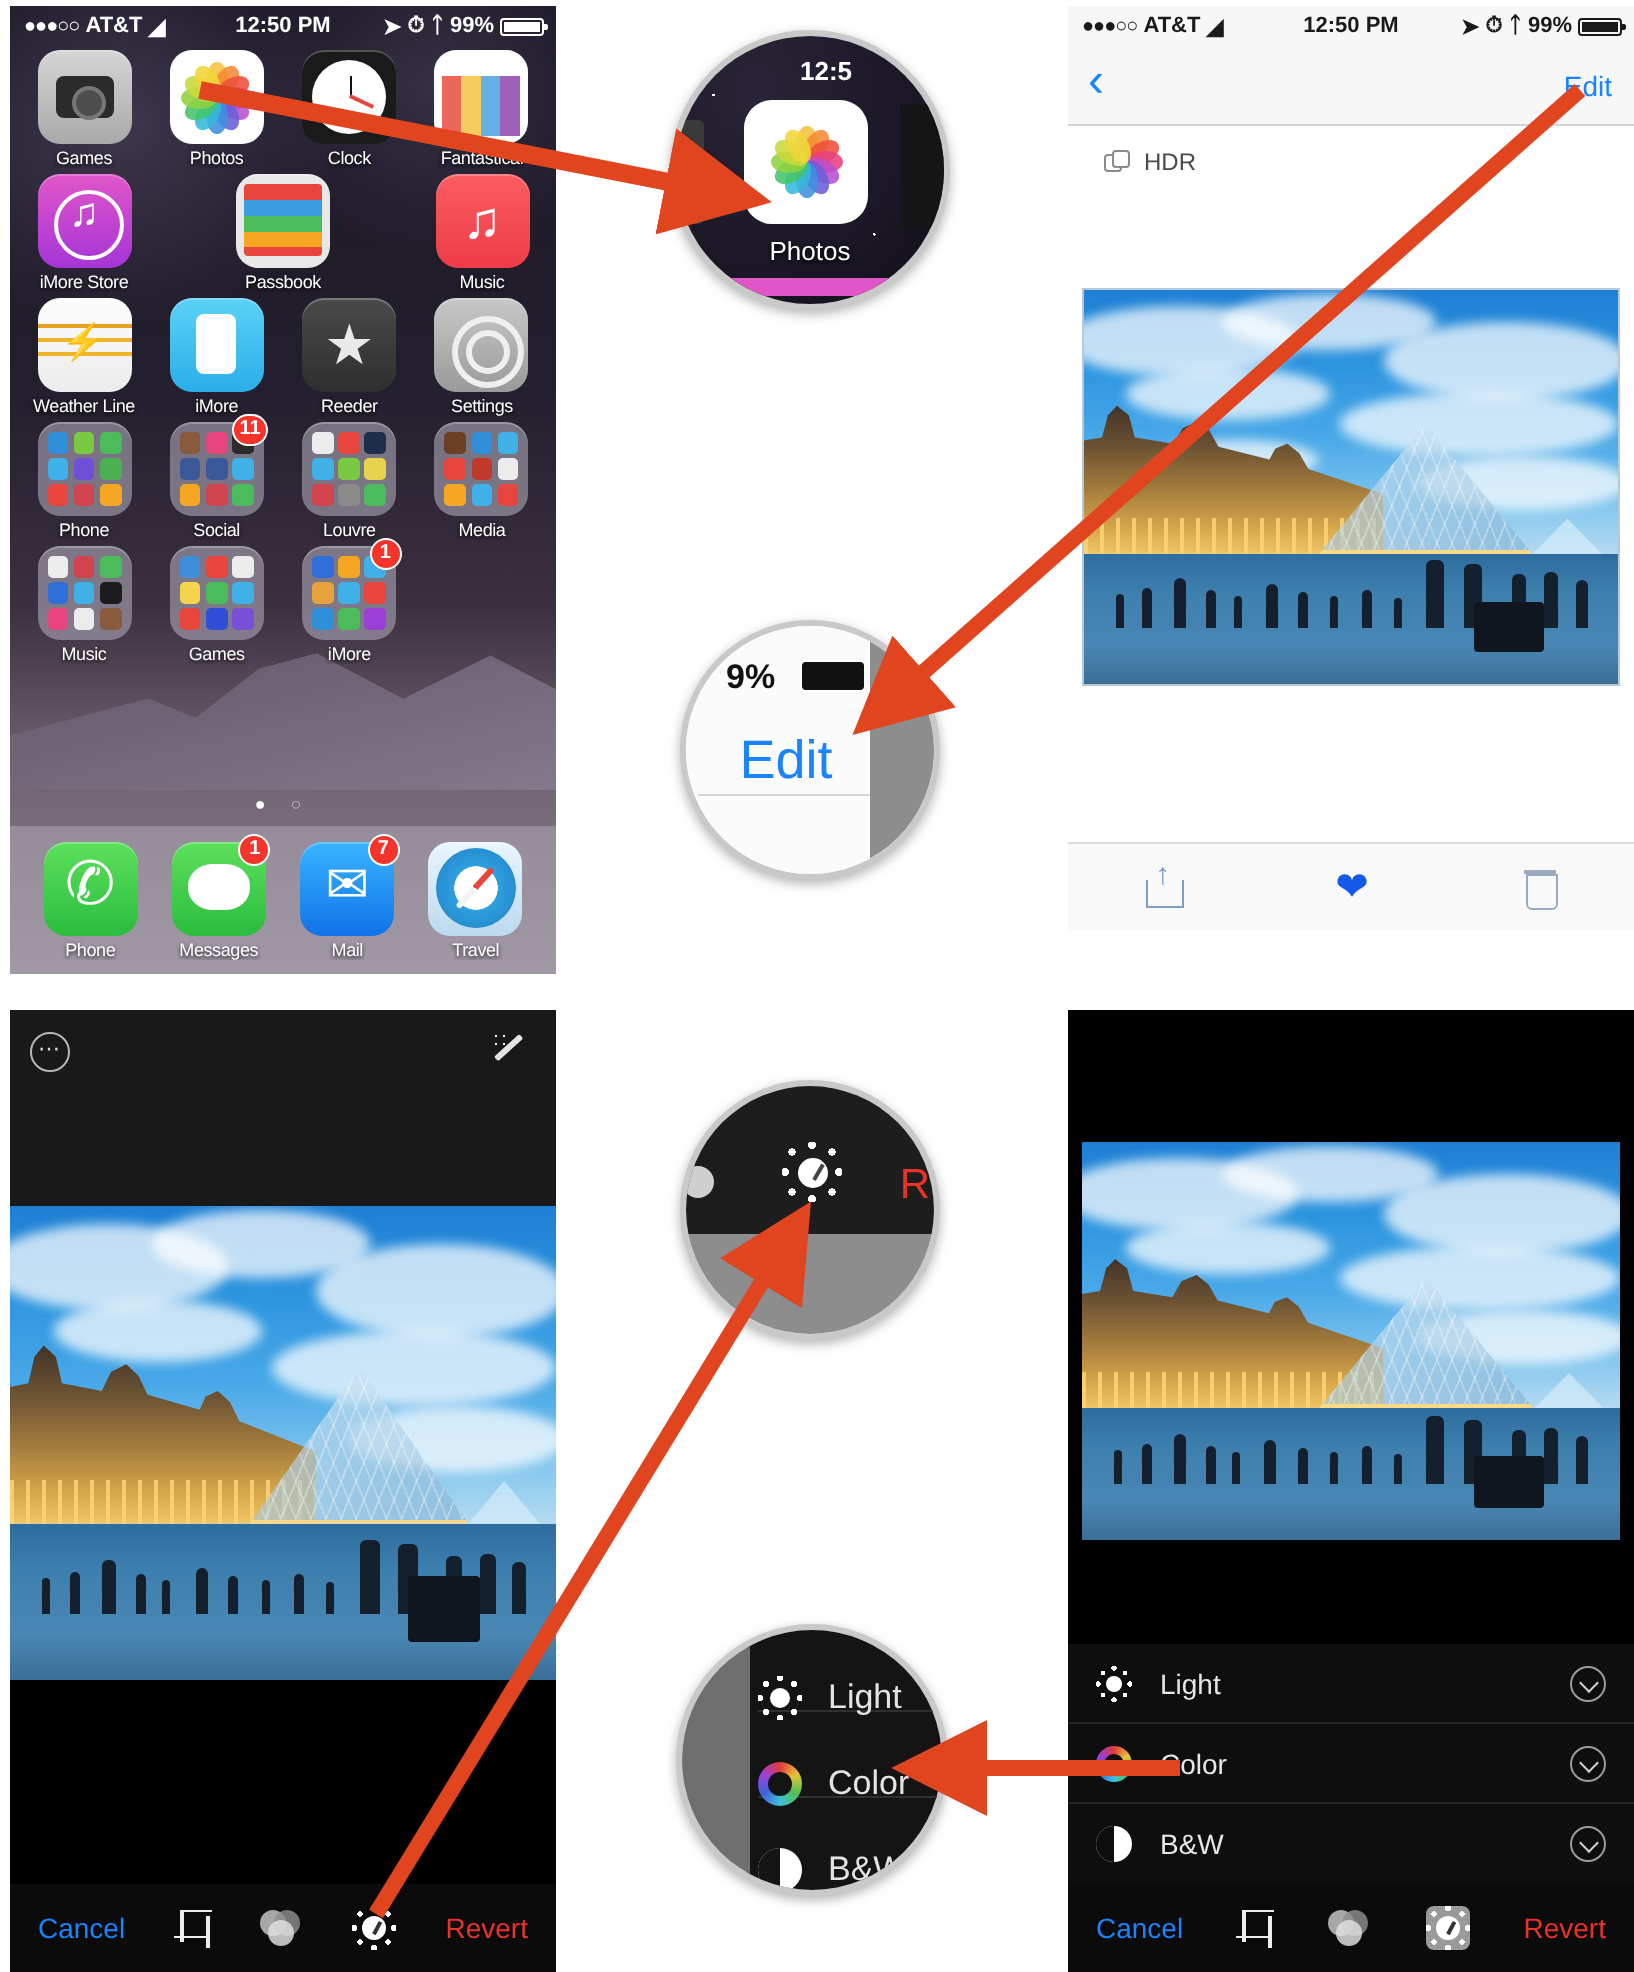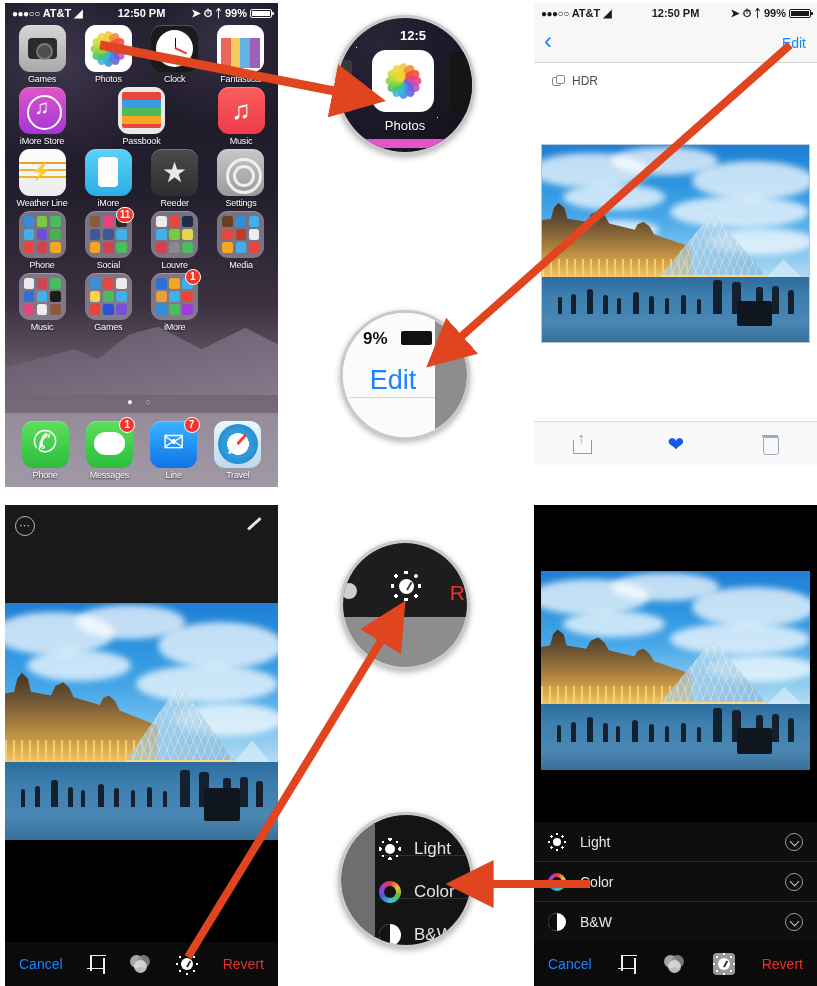--- a/index.html
+++ b/index.html
@@ -538,21 +538,21 @@
       <div class="app-label">Phone</div>
     </div>
     <div class="app">
       <div class="badge">1</div>
       <div class="app-icon ic-msg"></div>
       <div class="app-label">Messages</div>
     </div>
     <div class="app">
       <div class="badge">7</div>
       <div class="app-icon ic-mail"></div>
-      <div class="app-label">Line</div>
+      <div class="app-label">Mail</div>
     </div>
     <div class="app">
       <div class="app-icon ic-safari"></div>
       <div class="app-label">Travel</div>
     </div>
   </div>
 </div>
 
 <div class="panel" id="viewer-panel">
   <div class="statusbar sb-light">

